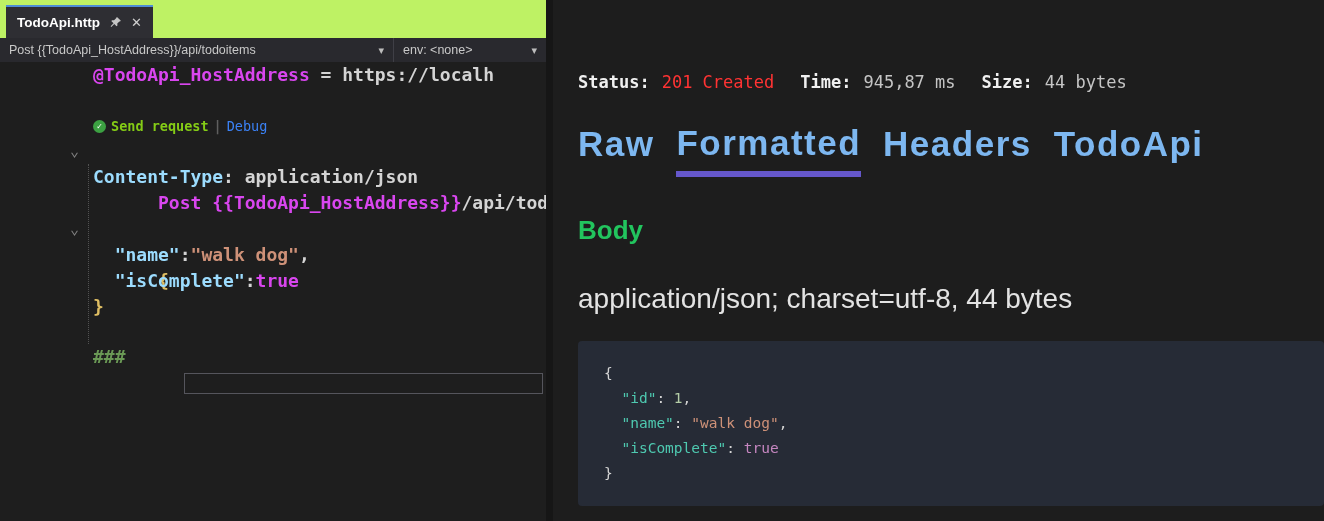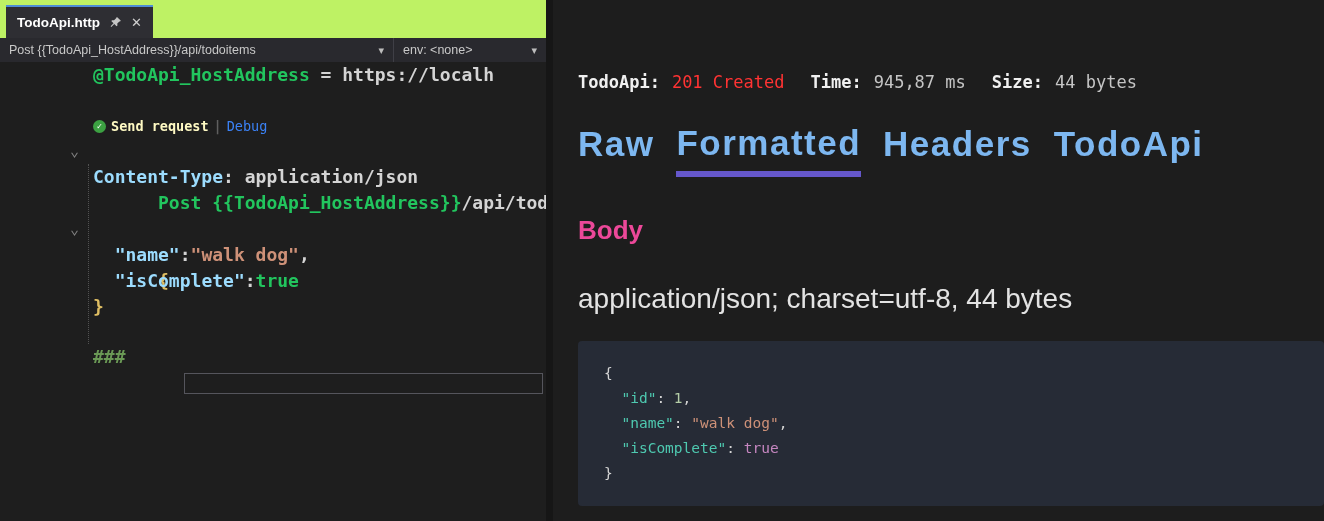--- a/index.html
+++ b/index.html
@@ -22,27 +22,27 @@
   .editor{flex:1;position:relative;background:#1e1e1e;overflow:hidden;
           font-family:"DejaVu Sans Mono","Liberation Mono",monospace;font-size:18px;font-weight:600;}
   .eline{height:26px;line-height:26px;padding-left:93px;white-space:pre;position:relative;}
   .eline.lens{height:24px;line-height:24px;font-size:13.5px;display:flex;align-items:center;gap:5px;white-space:normal;}
   .eline.current{height:24px;}
   .curbox{margin:1px 3px 0 91px;height:21px;border:1px solid #55555c;}
   .fold{position:absolute;left:70px;top:0;color:#808080;font-size:15px;font-weight:400;}
   .indent-guide{position:absolute;left:88px;top:102px;height:180px;width:0;border-left:1px dotted #525252;}
   .lens-check{width:13px;height:13px;border-radius:50%;background:#3ca142;color:#ffffff;font-size:9px;line-height:13px;
               text-align:center;display:inline-block;font-weight:700;flex:0 0 13px;}
-  .lens-send{color:#fef9c3;font-weight:700;cursor:pointer;}
+  .lens-send{color:#84cc16;font-weight:700;cursor:pointer;}
   .lens-sep{color:#5f5f5f;}
   .lens-debug{color:#3b82f6;font-weight:400;cursor:pointer;}
 
   
   .tk-fg{color:#d4d4d4;}
-  .tk-blue{color:#22c55e;}
+  .tk-blue{color:#d946ef;}
   .tk-lblue{color:#9cdcfe;}
   .tk-gold{color:#dfbe63;}
   .tk-orange{color:#ce9178;}
   .tk-green{color:#6a9955;}
   .tk-key{color:#4ec9b0;}
   .tk-num{color:#b5cea8;}
   .tk-str{color:#ce9178;}
   .tk-bool{color:#c586c0;}
 
   
@@ -51,21 +51,21 @@
   
   .right-pane{flex:1;background:#1d1d1d;padding:70px 0 0 25px;overflow:hidden;}
   .status-row{font-family:"DejaVu Sans Mono","Liberation Mono",monospace;font-size:17px;line-height:24px;color:#c5c5c5;}
   .status-row .lbl{color:#f0f0f0;font-weight:700;margin-right:12px;}
   .status-row .gap{margin-right:26px;}
   .status-red{color:#ff3333;}
   .resp-tabs{margin-top:30px;display:flex;gap:22px;align-items:flex-end;
              font-size:35px;font-weight:700;letter-spacing:1.5px;color:#7db7f0;}
   .rtab{padding-bottom:14px;cursor:pointer;line-height:38px;}
   .rtab.active{padding-bottom:9px;border-bottom:6px solid #6557cb;}
-  .body-heading{margin-top:38px;font-size:26px;line-height:31px;font-weight:600;color:#ec4899;}
+  .body-heading{margin-top:38px;font-size:26px;line-height:31px;font-weight:600;color:#22c55e;}
   .content-type{margin-top:40px;font-size:28px;line-height:25px;font-weight:400;color:#e3e3e3;}
   .json-card{margin-top:30px;background:#262b36;border-radius:4px;padding:20px 20px 20px 26px;
              font-family:"DejaVu Sans Mono","Liberation Mono",monospace;font-size:14.5px;line-height:25px;}
   .jline{white-space:pre;}
 </style>
 </head>
 <body>
 
 <div class="app">
 
@@ -123,21 +123,21 @@
       </div>
       <div class="eline"><span class="tk-green">###</span></div>
     </div>
   </div>
 
   <div class="splitter"></div>
 
   <div class="right-pane">
 
     <div class="status-row">
-      <span class="lbl">TodoApi:</span><span class="status-red gap">201 Created</span><span class="lbl">Time:</span><span class="gap">945,87 ms</span><span class="lbl">Size:</span><span>44 bytes</span>
+      <span class="lbl">Status:</span><span class="status-red gap">201 Created</span><span class="lbl">Time:</span><span class="gap">945,87 ms</span><span class="lbl">Size:</span><span>44 bytes</span>
     </div>
 
     <div class="resp-tabs">
       <span class="rtab">Raw</span>
       <span class="rtab active">Formatted</span>
       <span class="rtab">Headers</span>
       <span class="rtab">TodoApi</span>
     </div>
 
     <div class="body-heading">Body</div>

